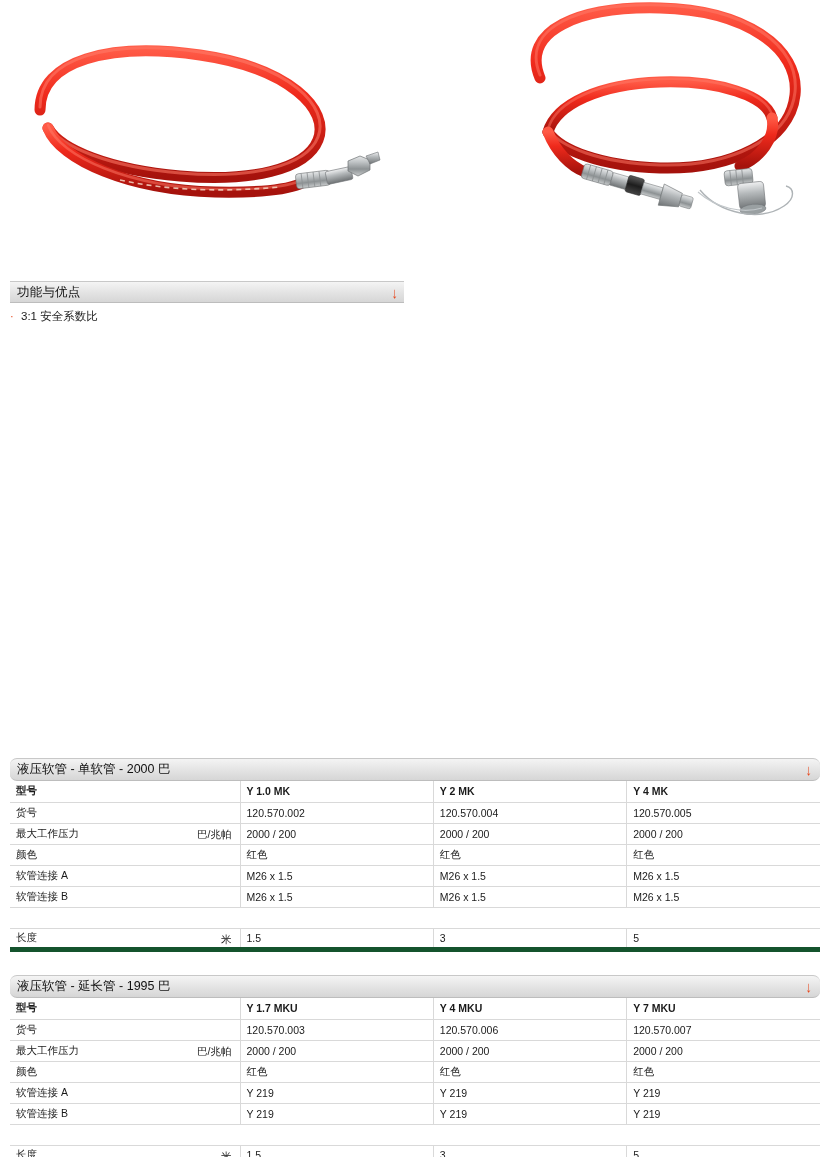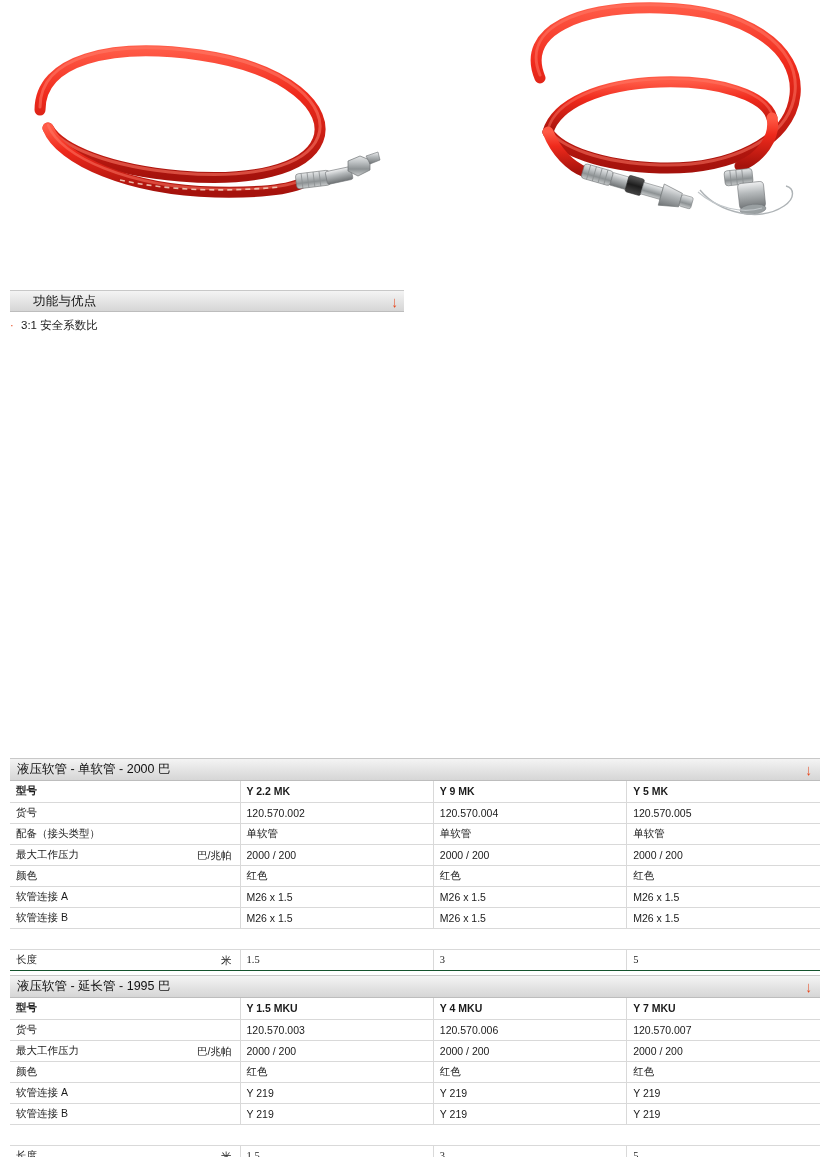--- a/index.html
+++ b/index.html
@@ -33,23 +33,22 @@
     top: 281px;
     width: 394px;
   }
   .features-head {
     background: linear-gradient(to bottom, #f4f4f4 0%, #e3e3e3 55%, #d6d6d6 100%);
     border-top: 1px solid #c8c8c8;
     border-bottom: 1px solid #bdbdbd;
     height: 22px;
     display: flex;
     align-items: center;
-    padding: 0 6px 0 23px;
+    padding: 0 6px 0 7px;
     justify-content: space-between;
-    margin-top: 9px;
   }
   .features-title {
     font-size: 12.5px;
     font-weight: normal;
     color: #111;
     letter-spacing: .2px;
   }
   .arrow-down {
     color: #e8491f;
     font-size: 15px;
@@ -90,20 +89,21 @@
 
   .tbl-head {
     background: linear-gradient(to bottom, #f4f4f4 0%, #e3e3e3 55%, #d6d6d6 100%);
     border-top: 1px solid #c8c8c8;
     border-bottom: 1px solid #bdbdbd;
     height: 23px;
     display: flex;
     align-items: center;
     justify-content: space-between;
     padding: 0 8px 0 7px;
+    border-radius: 7px;
   }
   .tbl-title {
     font-size: 12.5px;
     color: #111;
   }
   table.spec {
     width: 100%;
     border-collapse: collapse;
     table-layout: fixed;
   }
@@ -117,21 +117,21 @@
     border-right: 1px solid #d9d9d9;
     height: 21px;
     padding: 0 6px;
     font-size: 10.5px;
     vertical-align: middle;
     color: #1a1a1a;
     white-space: nowrap;
     overflow: hidden;
   }
   table.spec td:last-child { border-right: none; }
-  table.spec tr:last-child td { border-bottom: 1px solid #14532d; font-family: Liberation Serif, serif; }
+  table.spec tr:last-child td { border-bottom: 5px solid #14532d; }
 
   td.label {
     padding-left: 6px;
     position: relative;
   }
   td.label .lab-main { display: inline-block; }
   td.label .lab-unit {
     position: absolute;
     right: 8px;
     top: 0;
@@ -260,41 +260,32 @@
         <col class="c1">
         <col class="c2">
         <col class="c3">
       </colgroup>
     <tbody>
       <tr class="hdr">
         <td class="label">
           <span class="lab-main">型号</span>
           <span class="lab-unit"></span>
         </td>
-        <td>Y 2.2 MK</td>
-        <td>Y 9 MK</td>
-        <td>Y 5 MK</td>
+        <td>Y 1.0 MK</td>
+        <td>Y 2 MK</td>
+        <td>Y 4 MK</td>
       </tr>
       <tr>
         <td class="label">
           <span class="lab-main">货号</span>
           <span class="lab-unit"></span>
         </td>
         <td>120.570.002</td>
         <td>120.570.004</td>
         <td>120.570.005</td>
-      </tr>
-      <tr>
-        <td class="label">
-          <span class="lab-main">配备（接头类型）</span>
-          <span class="lab-unit"></span>
-        </td>
-        <td>单软管</td>
-        <td>单软管</td>
-        <td>单软管</td>
       </tr>
       <tr>
         <td class="label">
           <span class="lab-main">最大工作压力</span>
           <span class="lab-unit">巴/兆帕</span>
         </td>
         <td>2000 / 200</td>
         <td>2000 / 200</td>
         <td>2000 / 200</td>
       </tr>
@@ -352,21 +343,21 @@
         <col class="c1">
         <col class="c2">
         <col class="c3">
       </colgroup>
     <tbody>
       <tr class="hdr">
         <td class="label">
           <span class="lab-main">型号</span>
           <span class="lab-unit"></span>
         </td>
-        <td>Y 1.5 MKU</td>
+        <td>Y 1.7 MKU</td>
         <td>Y 4 MKU</td>
         <td>Y 7 MKU</td>
       </tr>
       <tr>
         <td class="label">
           <span class="lab-main">货号</span>
           <span class="lab-unit"></span>
         </td>
         <td>120.570.003</td>
         <td>120.570.006</td>

